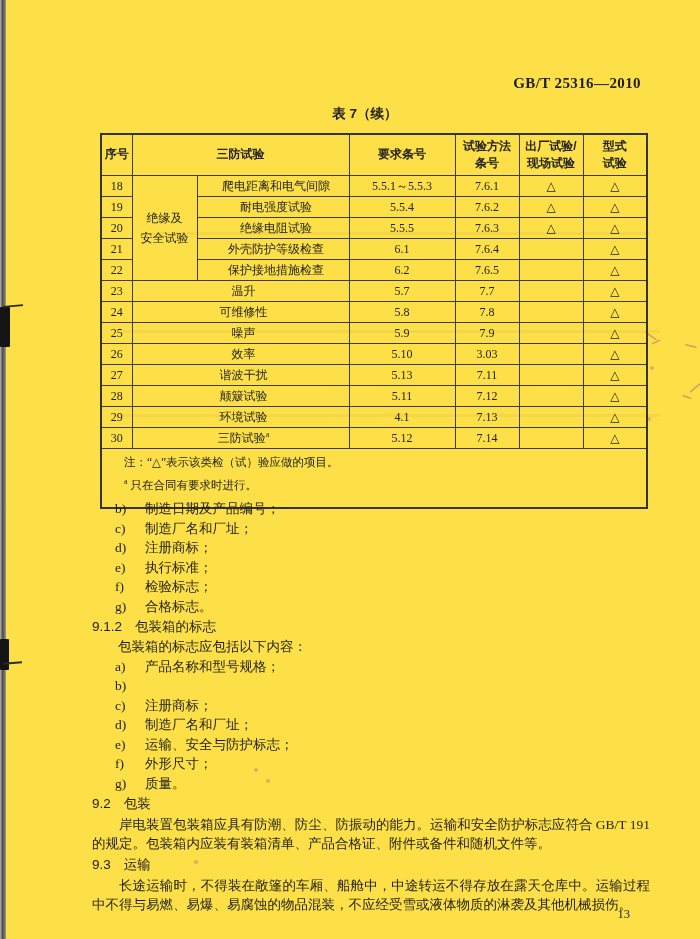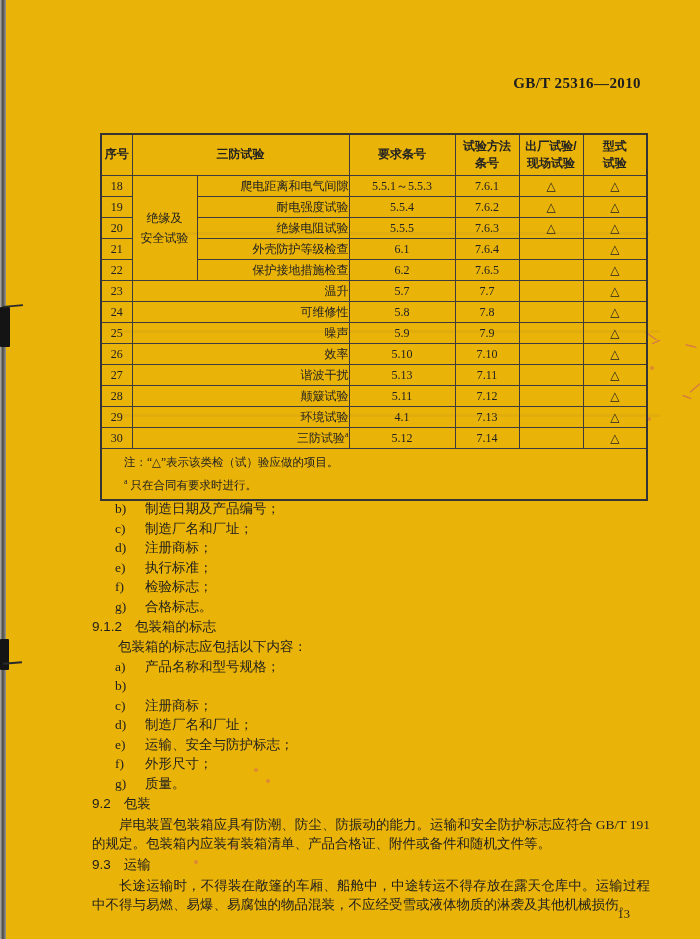--- a/index.html
+++ b/index.html
@@ -1,35 +1,35 @@
 <!DOCTYPE html>
 <html><head>
 <meta charset="utf-8">
 <style>
   html,body{margin:0;padding:0;background:#e8e6e1;}
-  .page{position:relative;width:700px;height:939px;background:#eab308;overflow:hidden;
+  .page{position:relative;width:700px;height:939px;background:#fde047;overflow:hidden;
         font-family:"Liberation Serif","DejaVu Serif",serif;color:#1e1e1e;}
 
   
   .std-code{position:absolute;top:75px;right:59px;font-weight:bold;font-size:15px;
             letter-spacing:.4px;font-family:"Liberation Serif","DejaVu Serif",serif;}
   .table-title{position:absolute;top:105px;left:92px;width:546px;text-align:center;
                font-family:"Liberation Sans","DejaVu Sans",sans-serif;font-weight:600;font-size:13.5px;}
 
   
   table.t7{position:absolute;top:133px;left:100px;width:546px;border-collapse:collapse;
            table-layout:fixed;font-size:12px;color:#222;border:2px solid #343434;}
   .t7 th,.t7 td{border:1px solid #3c3c3c;padding:0;text-align:center;vertical-align:middle;
                 overflow:hidden;white-space:nowrap;}
   .t7 thead th{height:40px;font-family:"Liberation Sans","DejaVu Sans",sans-serif;
                font-weight:600;font-size:12px;line-height:1.45;}
   .t7 tbody td{height:20px;}
-  .t7 td.item{text-align:right;padding-left:6px;}
+  .t7 td.item{text-align:center;padding-left:6px;}
   .t7 td.group{font-family:"Liberation Sans","DejaVu Sans",sans-serif;line-height:1.7;}
-  .t7 tbody.notes td{text-align:left;padding:4px 6px 4px 22px;white-space:normal;
+  .t7 tbody.notes td{text-align:left;padding:4px 6px 12px 22px;white-space:normal;
                      font-size:11.5px;height:auto;margin-top:48px;}
   .t7 .note-line{line-height:19px;}
   sup{font-size:8px;}
 
   
   .content{position:absolute;left:92px;top:499px;width:560px;font-size:13.5px;}
   .li{display:flex;height:19.5px;align-items:flex-start;line-height:19.5px;}
   .li-letter{margin-left:23px;width:30px;flex:none;}
   .heading{font-family:"Liberation Sans","DejaVu Sans",sans-serif;font-weight:400;
            height:20px;line-height:20px;margin-top:1px;font-size:13.5px;}
@@ -82,20 +82,21 @@
   <div class="pk" id="pk5"></div>
   <div class="pkd" id="pkd1"></div>
   <div class="pkd" id="pkd2"></div>
   <div class="pkd" id="pkd3"></div>
   <div class="pkd" id="pkd4"></div>
   <div class="pkd" id="pkd5"></div>
   <div class="pkd" id="pkd6"></div>
   <div class="pkd" id="pkd7"></div>
 
   <div class="std-code">GB/T 25316—2010</div>
+  <div class="table-title">表 7（续）</div>
 
   <table class="t7">
     <colgroup>
       <col style="width:31px">
         <col style="width:65px">
         <col style="width:152px">
       <col style="width:106px">
         <col style="width:64px">
         <col style="width:64px">
         <col style="width:64px">
@@ -173,21 +174,21 @@
           <td class="item" colspan="2">噪声</td>
           <td>5.9</td>
           <td>7.9</td>
           <td></td>
           <td>△</td>
         </tr>
         <tr>
           <td>26</td>
           <td class="item" colspan="2">效率</td>
           <td>5.10</td>
-          <td>7.10</td>
+          <td>3.03</td>
           <td></td>
           <td>△</td>
         </tr>
         <tr>
           <td>27</td>
           <td class="item" colspan="2">谐波干扰</td>
           <td>5.13</td>
           <td>7.11</td>
           <td></td>
           <td>△</td>

